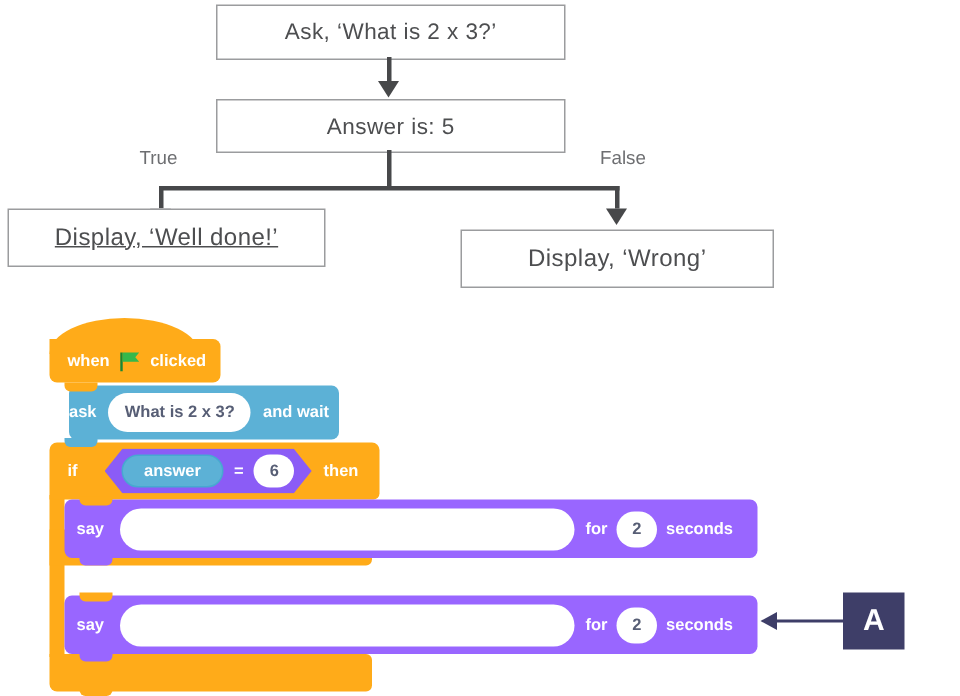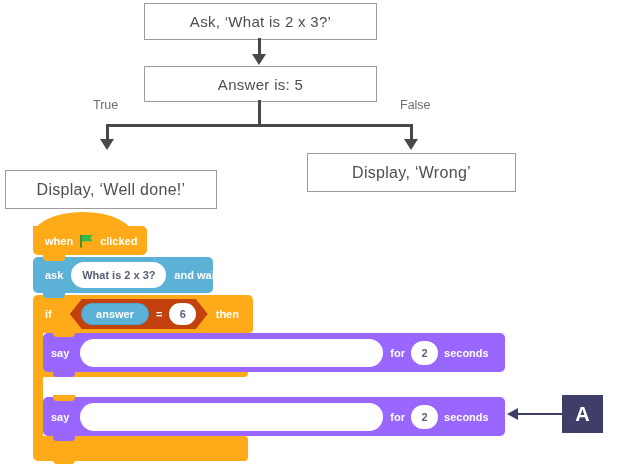--- a/index.html
+++ b/index.html
@@ -4,42 +4,42 @@
 <style>
   html,body{margin:0;padding:0;background:#ffffff;}
   .stage{position:relative;width:640px;height:464px;background:#ffffff;overflow:hidden;
          font-family:"Liberation Sans",sans-serif;}
   
   .fc-box{position:absolute;background:#ffffff;border:1px solid #9b9c9e;
           display:flex;align-items:center;justify-content:center;
           color:#4d4e50;font-size:15px;letter-spacing:.3px;}
   .fc-b1{left:144px;top:3px;width:231px;height:35px;}
   .fc-b2{left:144px;top:66px;width:231px;height:34px;}
-  .fc-b3{left:5px;top:170px;width:210px;height:37px;font-size:16px;}
+  .fc-b3{left:5px;top:139px;width:210px;height:37px;font-size:16px;text-decoration:underline;}
   .fc-b4{left:307px;top:153px;width:207px;height:37px;font-size:16px;}
   .fc-line{position:absolute;background:#47484a;}
   .fc-head{position:absolute;width:0;height:0;border-left:7px solid transparent;
            border-right:7px solid transparent;border-top:11px solid #47484a;}
   .fc-label{position:absolute;color:#6d6e71;font-size:12.5px;}
   
   .sb-txt{color:#ffffff;font-size:11px;font-weight:700;white-space:nowrap;}
   .orange{background:#ffab19;}
   .blue{background:#5cb1d6;}
   .purple{background:#9966ff;}
-  .green{background:#c2410c;}
+  .green{background:#8b5cf6;}
   .abs{position:absolute;}
   
   .hat-top{left:33px;top:212px;width:100px;height:24px;border-radius:50px 50px 0 0 / 24px 24px 0 0;}
   .hat-body{left:33px;top:226px;width:114px;height:29px;border-radius:0 5px 5px 5px;
             display:flex;align-items:center;padding-left:12px;box-sizing:border-box;gap:6px;}
   
   .tab{position:absolute;width:22px;height:6px;border-radius:0 0 4px 4px;z-index:6;}
   
-  .ask-body{left:33px;top:257px;width:180px;height:36px;border-radius:5px;z-index:2;
-            display:flex;align-items:center;padding-left:12px;box-sizing:border-box;gap:8px;}
+  .ask-body{left:46px;top:257px;width:180px;height:36px;border-radius:5px;z-index:2;
+            display:flex;align-items:center;padding-left:0;box-sizing:border-box;gap:8px;}
   .ask-oval{background:#ffffff;height:26px;min-width:95px;border-radius:13px;
             display:flex;align-items:center;justify-content:center;
             color:#575e75;font-size:11px;font-weight:700;padding:0 10px;box-sizing:border-box;}
   
   .if-bar{left:33px;top:295px;width:220px;height:38px;border-radius:5px 5px 4px 0;z-index:2;
           display:flex;align-items:center;padding-left:12px;box-sizing:border-box;}
   .spine{left:33px;top:330px;width:10px;height:108px;z-index:1;}
   .else-bar{left:33px;top:353px;width:215px;height:24px;border-radius:0 4px 4px 0;z-index:2;
             display:flex;align-items:center;padding-left:10px;box-sizing:border-box;}
   .end-bar{left:33px;top:436px;width:215px;height:25px;border-radius:0 4px 4px 5px;z-index:2;}

